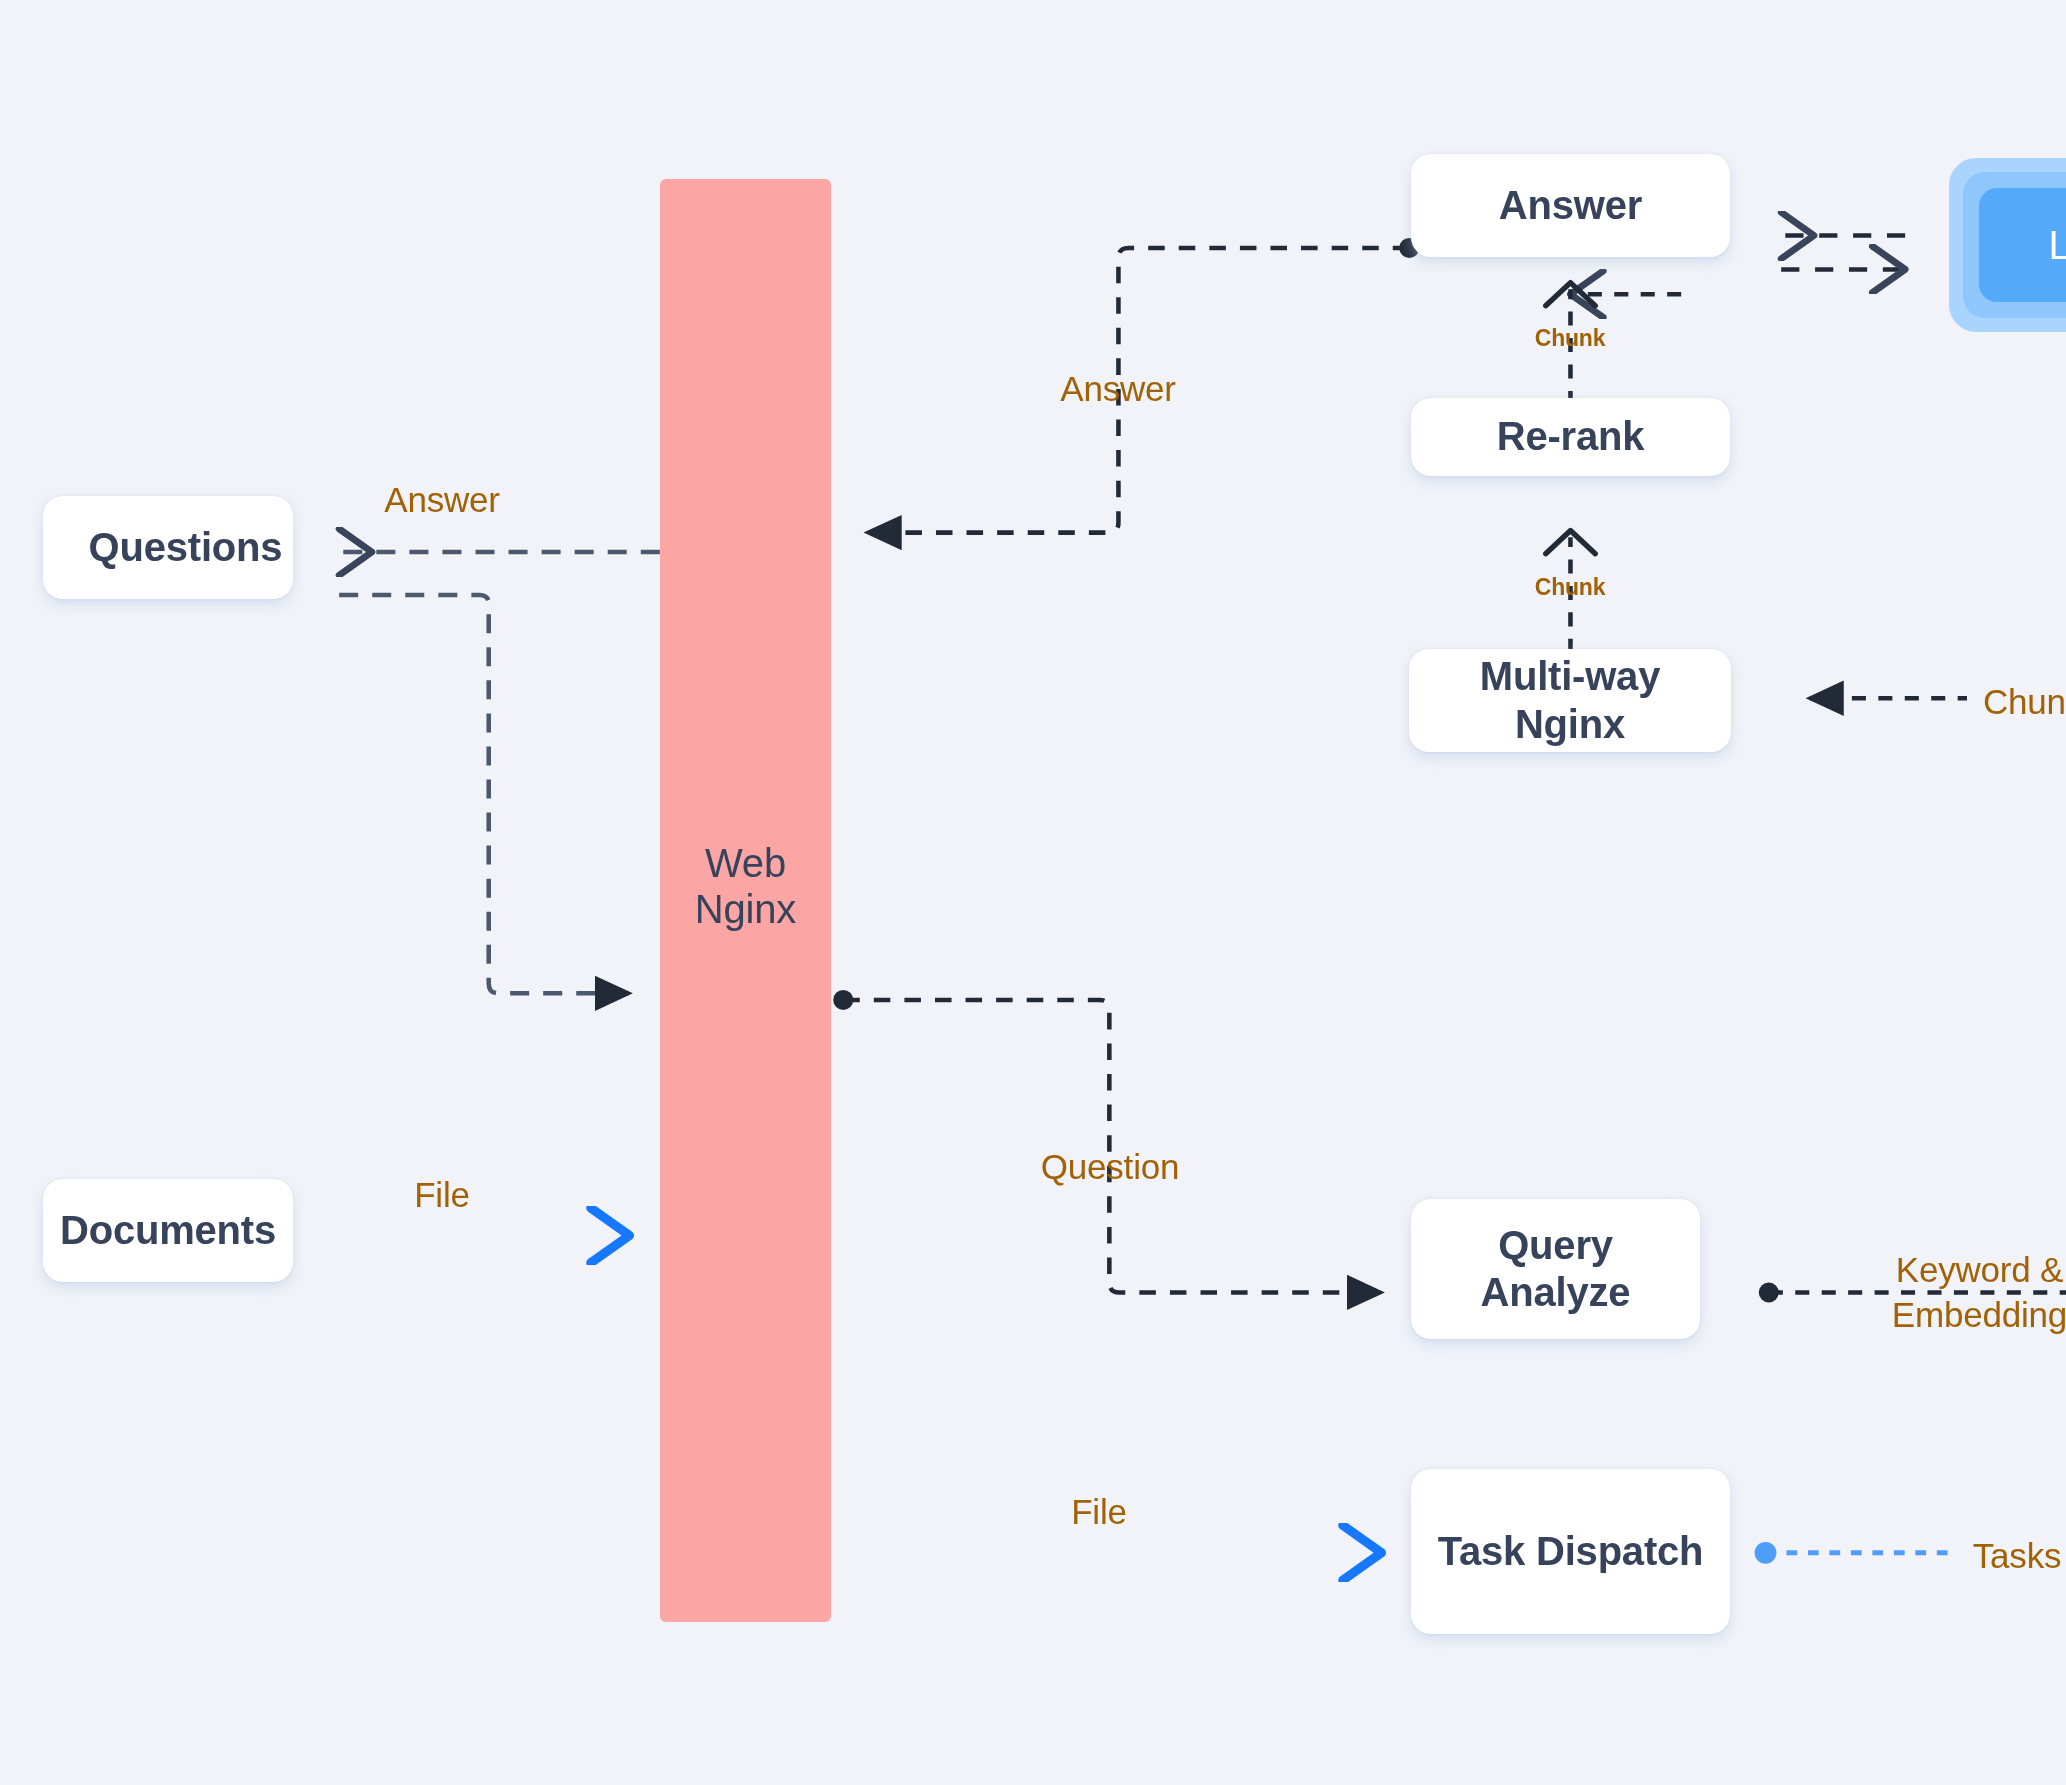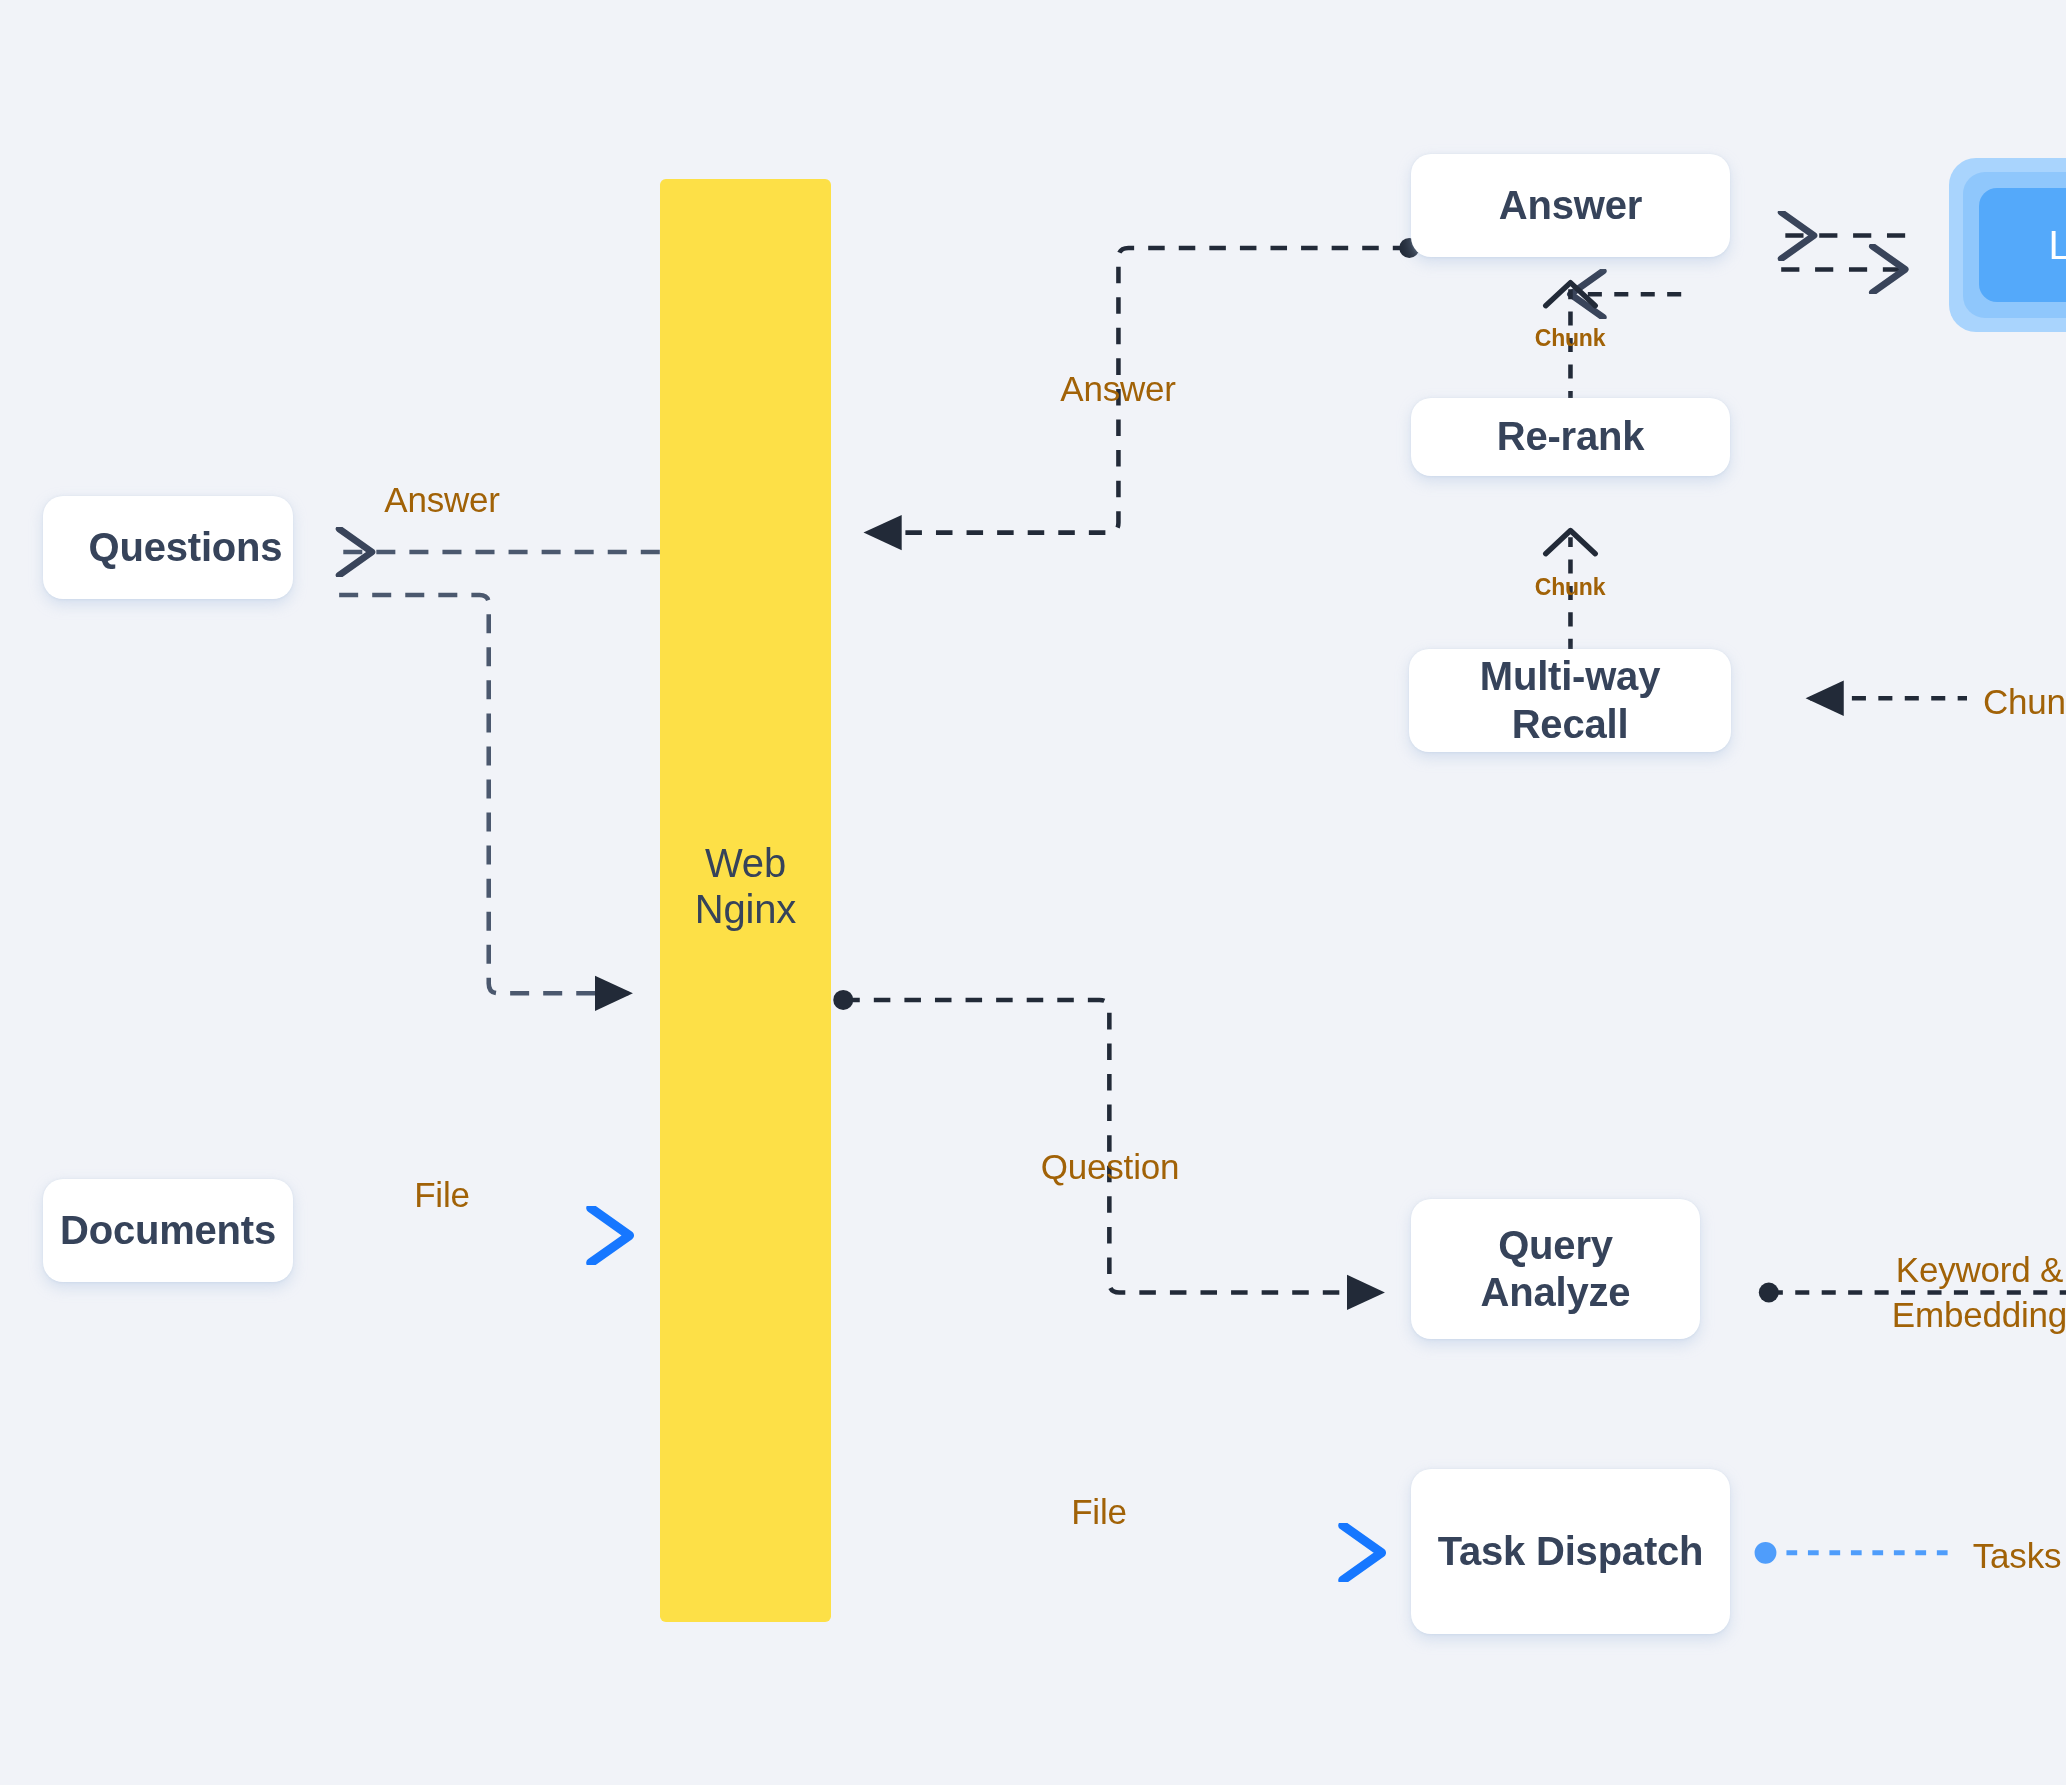--- a/index.html
+++ b/index.html
@@ -9,21 +9,21 @@
     font-family:"Liberation Sans", sans-serif;
     color:#36435a;
     overflow:hidden;
     position:relative;
   }
   #stage{position:absolute;left:0;top:0;width:3174px;height:1785px;}
 
   
   .panel{
     position:absolute;
-    background:#fde047;
+    background:#fca5a5;
     border-radius:5.8px;
   }
   .panel-label{
     position:absolute;
     width:100%;
     text-align:center;
     font-size:40px;
     font-weight:500;
     color:#36435a;
     line-height:1.16;
@@ -241,21 +241,21 @@
 
   <div class="card" style="left:1411px;top:154px;width:319px;height:103px;">
     <span>Answer</span>
   </div>
 
   <div class="card" style="left:1411px;top:398px;width:319px;height:78px;">
     <span>Re-rank</span>
   </div>
 
   <div class="card" style="left:1409px;top:649px;width:322px;height:103px;">
-    <span>Multi-way Recall</span>
+    <span>Multi-way Nginx</span>
   </div>
 
   <div class="card" style="left:1411px;top:1199px;width:289px;height:140px;">
     <span>
       <span>Query</span><br>
       <span>Analyze</span>
     </span>
   </div>
 
   <div class="card" style="left:1411px;top:1469px;width:319px;height:165px;">

